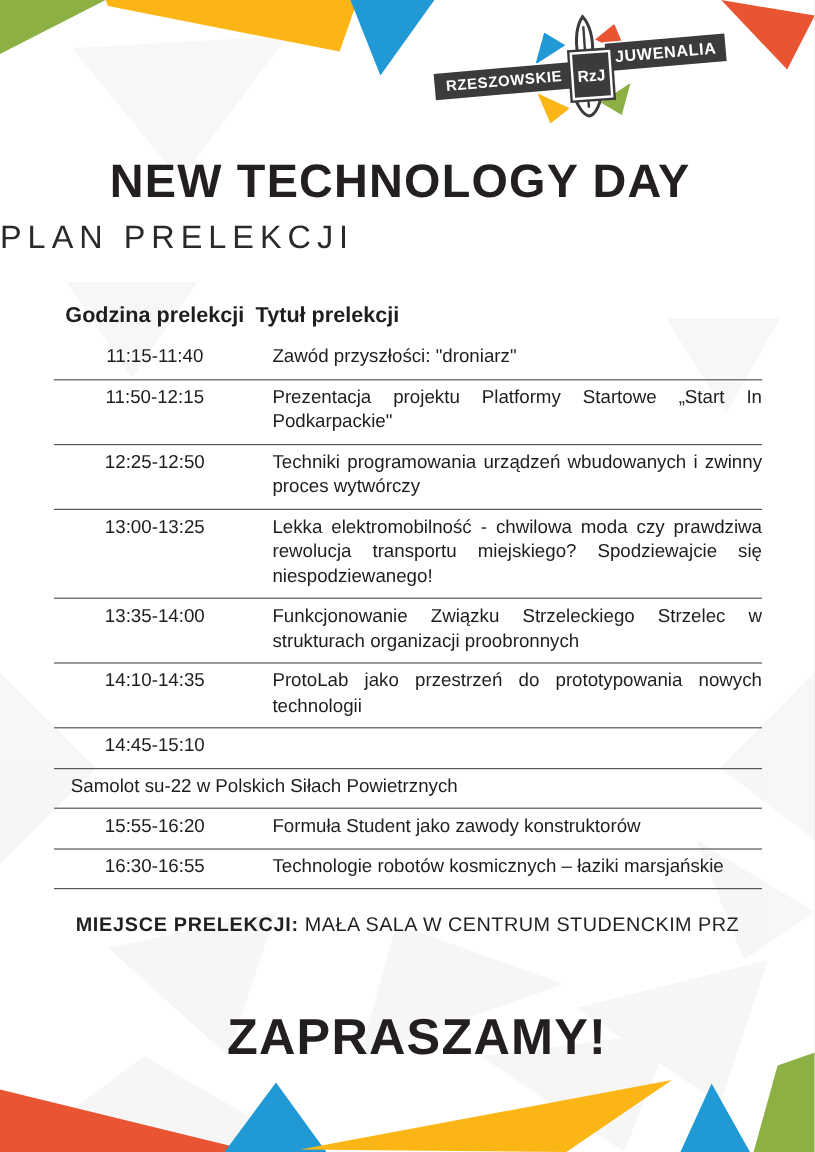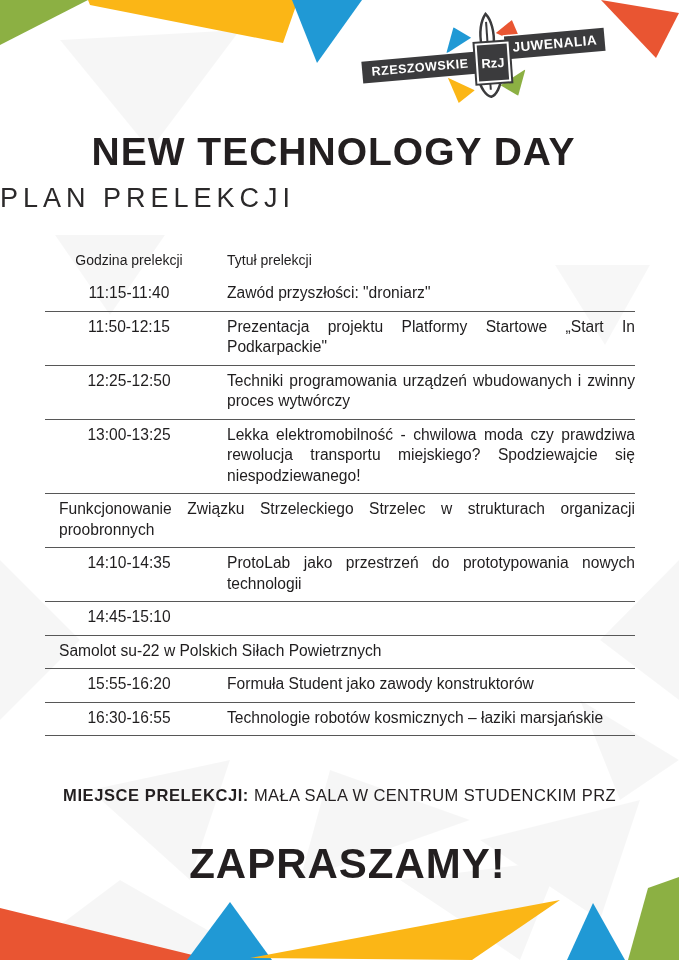--- a/index.html
+++ b/index.html
@@ -38,34 +38,34 @@
     position:absolute; left:0; right:12px; top:130px; text-align:center; z-index:2;
     font-size:39px; font-weight:800; letter-spacing:1px; color:#231f20;
   }
   .subtitle {
     position:absolute; left:0; right:0; top:183px; text-align:left; z-index:2;
     font-size:27px; font-weight:400; letter-spacing:5px; color:#2b292a;
   }
 
   
   .schedule { position:absolute; left:45px; right:44px; top:250px; z-index:2; }
-  .thead { display:flex; padding:2px 0 10px 0; font-weight:normal; font-size:14px; }
+  .thead { display:flex; padding:2px 0 10px 0; font-weight:bold; font-size:18px; }
   .th-time { width:168px; text-align:center; }
-  .th-title { flex:1; margin-left:14px; }
+  .th-title { flex:1; }
   .srow {
     display:flex; border-bottom:1.5px solid #575757;
     padding:5px 0 7px 0; font-size:15.6px; line-height:20.5px;
   }
   .cell-time { width:168px; text-align:center; }
   .cell-title { flex:1; margin-left:14px; text-align:justify; }
 
   
   .place {
     position:absolute; left:0; right:0; top:762px; text-align:center; z-index:2;
-    font-size:16.5px; letter-spacing:0.4px; color:#231f20;margin-top:24px;
+    font-size:16.5px; letter-spacing:0.4px; color:#231f20;
   }
   .place b { letter-spacing:0.6px; }
   .closing {
     position:absolute; left:0; right:0; top:840px; text-align:center; z-index:2;
     font-size:42px; font-weight:800; letter-spacing:1px; color:#231f20;padding-left:16px;
   }
 </style>
 </head>
 <body>
 
@@ -136,20 +136,21 @@
       <div class="cell-time">12:25-12:50</div>
       <div class="cell-title">Techniki programowania urządzeń wbudowanych i zwinny proces wytwórczy</div>
     </div>
 
     <div class="srow">
       <div class="cell-time">13:00-13:25</div>
       <div class="cell-title">Lekka elektromobilność - chwilowa moda czy prawdziwa rewolucja transportu miejskiego? Spodziewajcie się niespodziewanego!</div>
     </div>
 
     <div class="srow">
+      <div class="cell-time">13:35-14:00</div>
       <div class="cell-title">Funkcjonowanie Związku Strzeleckiego Strzelec w strukturach organizacji proobronnych</div>
     </div>
 
     <div class="srow">
       <div class="cell-time">14:10-14:35</div>
       <div class="cell-title">ProtoLab jako przestrzeń do prototypowania nowych technologii</div>
     </div>
 
     <div class="srow">
       <div class="cell-time">14:45-15:10</div>

